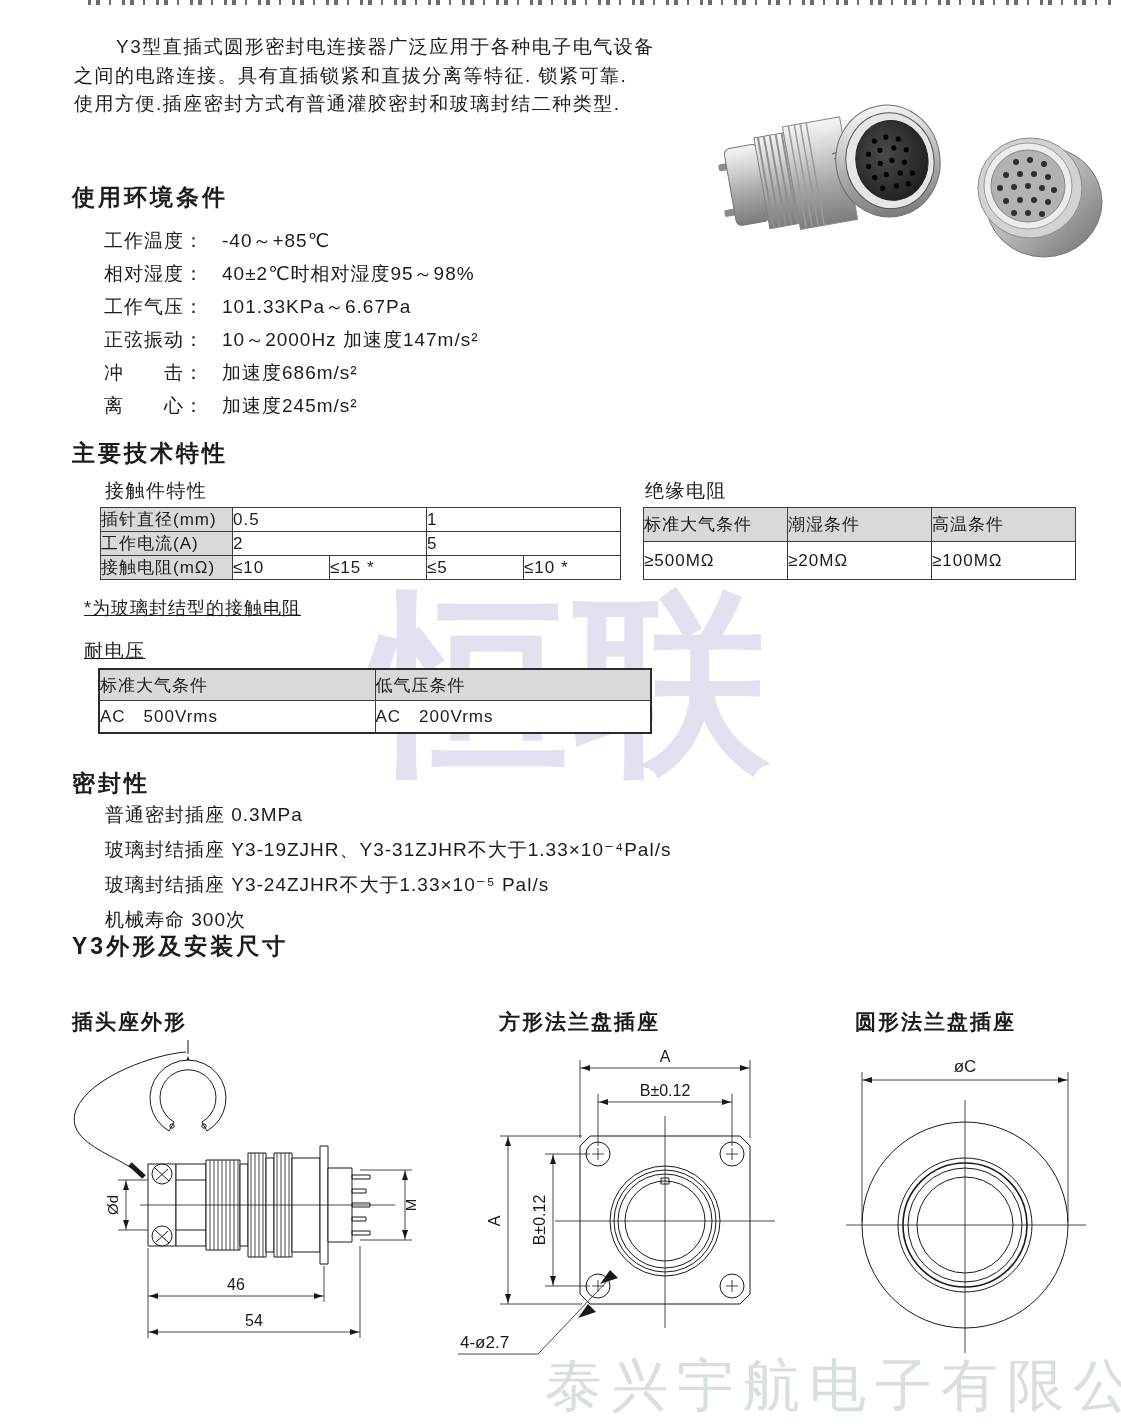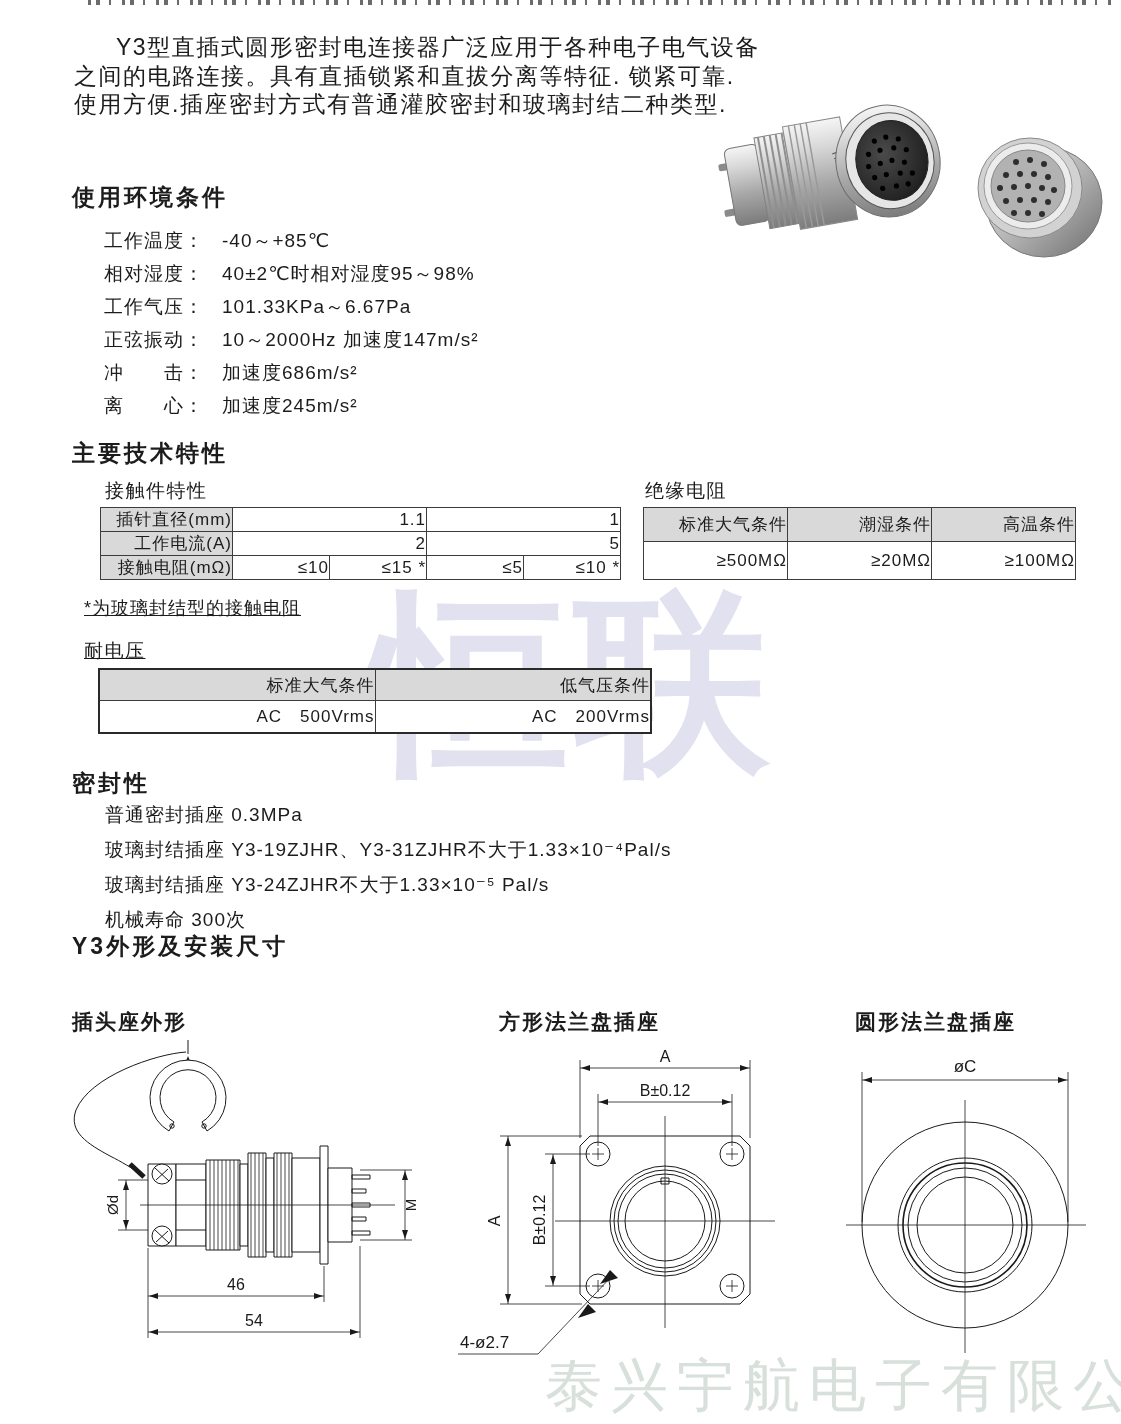--- a/index.html
+++ b/index.html
@@ -5,30 +5,30 @@
   html,body{margin:0;padding:0;background:#ffffff;}
   .page{position:relative;width:1121px;height:1424px;background:#ffffff;overflow:hidden;
         font-family:"Liberation Sans","DejaVu Sans",sans-serif;color:#1c1c1c;}
   .abs{position:absolute;}
   .wm-center{font-size:196px;font-weight:bold;color:rgba(104,104,176,0.20);letter-spacing:6px;
              font-family:"DejaVu Sans",sans-serif;line-height:1;z-index:0;}
   .wm-footer{font-size:57px;color:#d8e0db;letter-spacing:9px;font-family:"DejaVu Serif","Liberation Serif",serif;
              z-index:0;white-space:nowrap;}
   .z{z-index:2;}
   .clip-strip{height:5px;background:repeating-linear-gradient(90deg,#3a3a3a 0 3px,transparent 3px 8px,#3a3a3a 8px 12px,transparent 12px 21px,#3a3a3a 21px 23px,transparent 23px 34px);opacity:.75;}
-  .intro-line{font-size:23px;line-height:28.5px;letter-spacing:1.5px;white-space:nowrap;}
+  .intro-line{font-size:19px;line-height:28.5px;letter-spacing:1.5px;white-space:nowrap;}
   .indent{text-indent:42px;}
   .h-lg{font-size:23px;font-weight:bold;letter-spacing:3px;white-space:nowrap;}
   .h-md{font-size:21px;font-weight:bold;letter-spacing:2px;white-space:nowrap;}
   .sub{font-size:19px;letter-spacing:1.5px;white-space:nowrap;}
   .env-row{display:flex;font-size:19px;line-height:33px;letter-spacing:1px;white-space:nowrap;}
   .env-label{width:118px;}
   .seal-row{font-size:19px;line-height:35px;letter-spacing:1px;white-space:nowrap;}
   table{border-collapse:collapse;table-layout:fixed;background:#ffffff;}
-  td,th{border:1px solid #3c3c3c;text-align:right;font-size:17px;font-weight:normal;
+  td,th{border:1px solid #3c3c3c;text-align:left;font-size:17px;font-weight:normal;
         padding:0;overflow:hidden;white-space:nowrap;letter-spacing:1px;}
   .gray{background:#d9d9d9;}
   .tbl-contact td{height:23px;}
   .tbl-ins th{height:33px;}
   .tbl-ins td{height:37px;}
   .tbl-volt{border:2px solid #2a2a2a;}
   .tbl-volt th{height:30px;}
   .tbl-volt td{height:31px;}
   .note{font-size:18px;letter-spacing:1px;white-space:nowrap;text-decoration:underline;}
   svg text{font-family:"Liberation Sans","DejaVu Sans",sans-serif;}
@@ -179,21 +179,21 @@
     <colgroup>
         <col style="width:132px">
         <col style="width:97px">
         <col style="width:97px">
         <col style="width:97px">
         <col style="width:97px">
       </colgroup>
     <tbody>
         <tr>
       <td class="gray">插针直径(mm)</td>
-      <td colspan="2">1.1</td>
+      <td colspan="2">0.5</td>
       <td colspan="2">1</td>
     </tr>
     <tr>
       <td class="gray">工作电流(A)</td>
       <td colspan="2">2</td>
       <td colspan="2">5</td>
     </tr>
     <tr>
       <td class="gray">接触电阻(mΩ)</td>
       <td>≤10</td>

